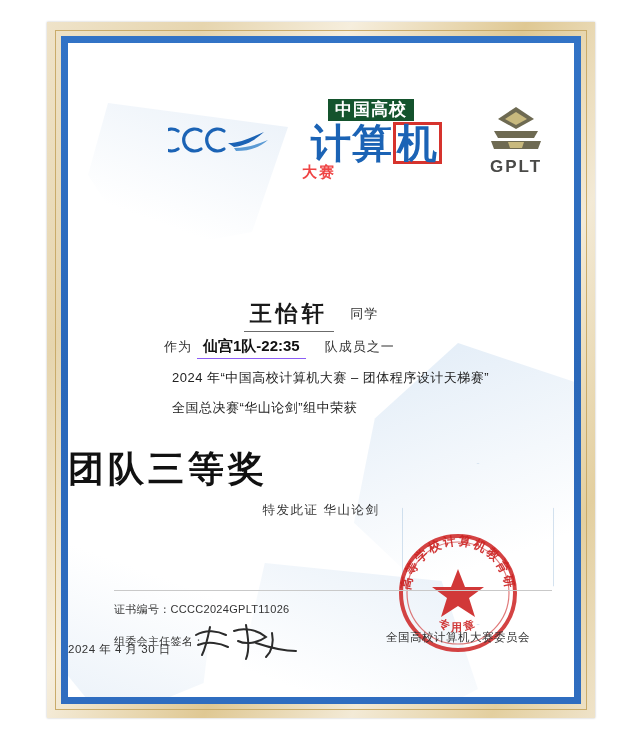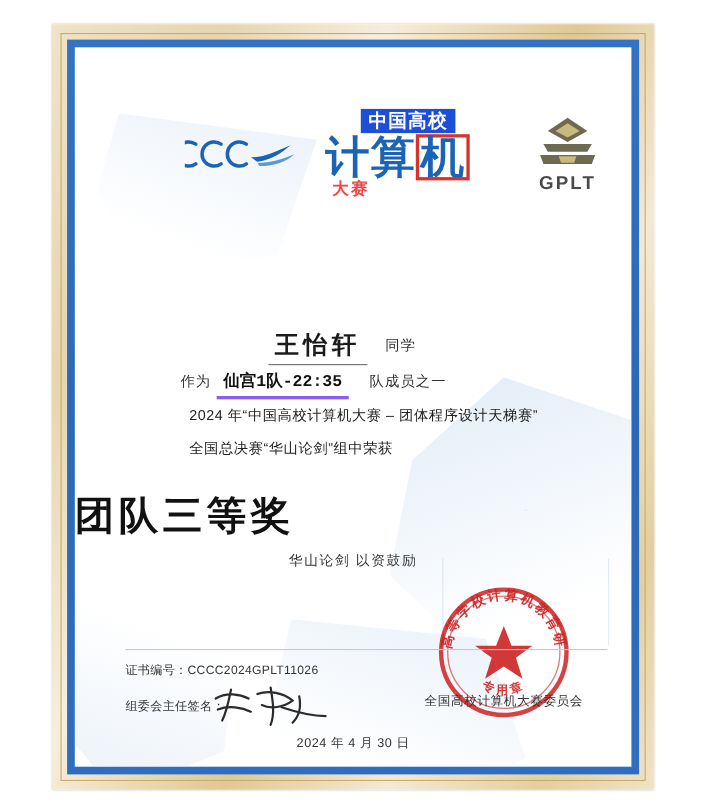--- a/index.html
+++ b/index.html
@@ -100,36 +100,36 @@
   .main-logo {
     position: absolute;
     left: 226px; top: 8px;
     width: 160px; height: 92px;
   }
   .ml-top {
     font-family: Liberation Sans, sans-serif;
     font-size: 17px;
     font-weight: bold;
     color: #ffffff;
-    background: #1d4ed8;
+    background: #14532d;
     display: inline-block;
     padding: 1px 7px 2px 7px;
     letter-spacing: 1px;
     line-height: 19px;
     margin-left: 34px;
   }
   .ml-main {
     font-family: "DejaVu Sans", sans-serif;
     font-size: 40px;
     font-weight: bold;
     color: #1b63b5;
     letter-spacing: 1px;
     line-height: 42px;
     margin-top: 1px;
-    margin-left: 2px;
+    margin-left: 17px;
     position: relative;
   }
   .ml-main .accent-box {
     display: inline-block;
     border: 3px solid #d6332d;
     padding: 0 1px;
     color: #1b63b5;
     line-height: 36px;
   }
   .ml-bottom {
@@ -226,25 +226,25 @@
     color: #333333;
     letter-spacing: 1px;
     line-height: 32px;
   }
   .row .lbl {
     color: #333;
     font-size: 13px;
   }
   .row .field {
     display: inline-block;
-    font-family: Liberation Mono, monospace;
+    font-family: Liberation Sans, sans-serif;
     font-size: 15px;
     font-weight: bold;
     color: #111;
-    border-bottom: 3px solid #8b5cf6;
+    border-bottom: 1px solid #8b5cf6;
     padding: 0 6px 1px 6px;
     margin: 0 5px;
     line-height: 22px;
     letter-spacing: 0px;
   }
   .row .tail {
     font-size: 13px;
     color: #333;
     margin-left: 14px;
   }
@@ -307,23 +307,22 @@
   }
   .issuer {
     position: absolute;
     right: 44px; bottom: 38px;
     font-size: 11.5px;
     color: #333333;
     letter-spacing: 0.5px;
   }
   .date {
     position: absolute;
-    left: 0; bottom: 0;
+    left: 0; bottom: 26px;
     width: 100%;
-    text-align: center;
     font-size: 11.5px;
     color: #333333;
     letter-spacing: 0.5px;
   }
 
   
   .seal {
     position: absolute;
     right: 52px; bottom: 40px;
     width: 128px; height: 128px;
@@ -392,21 +391,21 @@
 
           <div class="row">
             <span class="lbl">作为</span><span class="field">仙宫1队-22:35</span><span class="tail">队成员之一</span>
           </div>
 
 
           <div class="text-line">2024 年“中国高校计算机大赛 – 团体程序设计天梯赛”</div>
           <div class="text-line">全国总决赛“华山论剑”组中荣获</div>
 
           <div class="award">团队三等奖</div>
-          <div class="award-sub">华山论剑  以资鼓励</div>
+          <div class="award-sub">特发此证  华山论剑</div>
         </div>
 
         <div class="seal">
           <svg viewBox="0 0 128 128" width="128" height="128">
             <defs>
               <path id="sealTop" d="M 16,64 A 48,48 0 0 1 112,64"></path>
               <path id="sealBot" d="M 26,64 A 38,38 0 0 0 102,64"></path>
             </defs>
             <circle cx="64" cy="64" r="57" fill="none" stroke="#cc2222" stroke-width="4" opacity="0.85"></circle>
             <circle cx="64" cy="64" r="51" fill="none" stroke="#cc2222" stroke-width="1.2" opacity="0.6"></circle>

